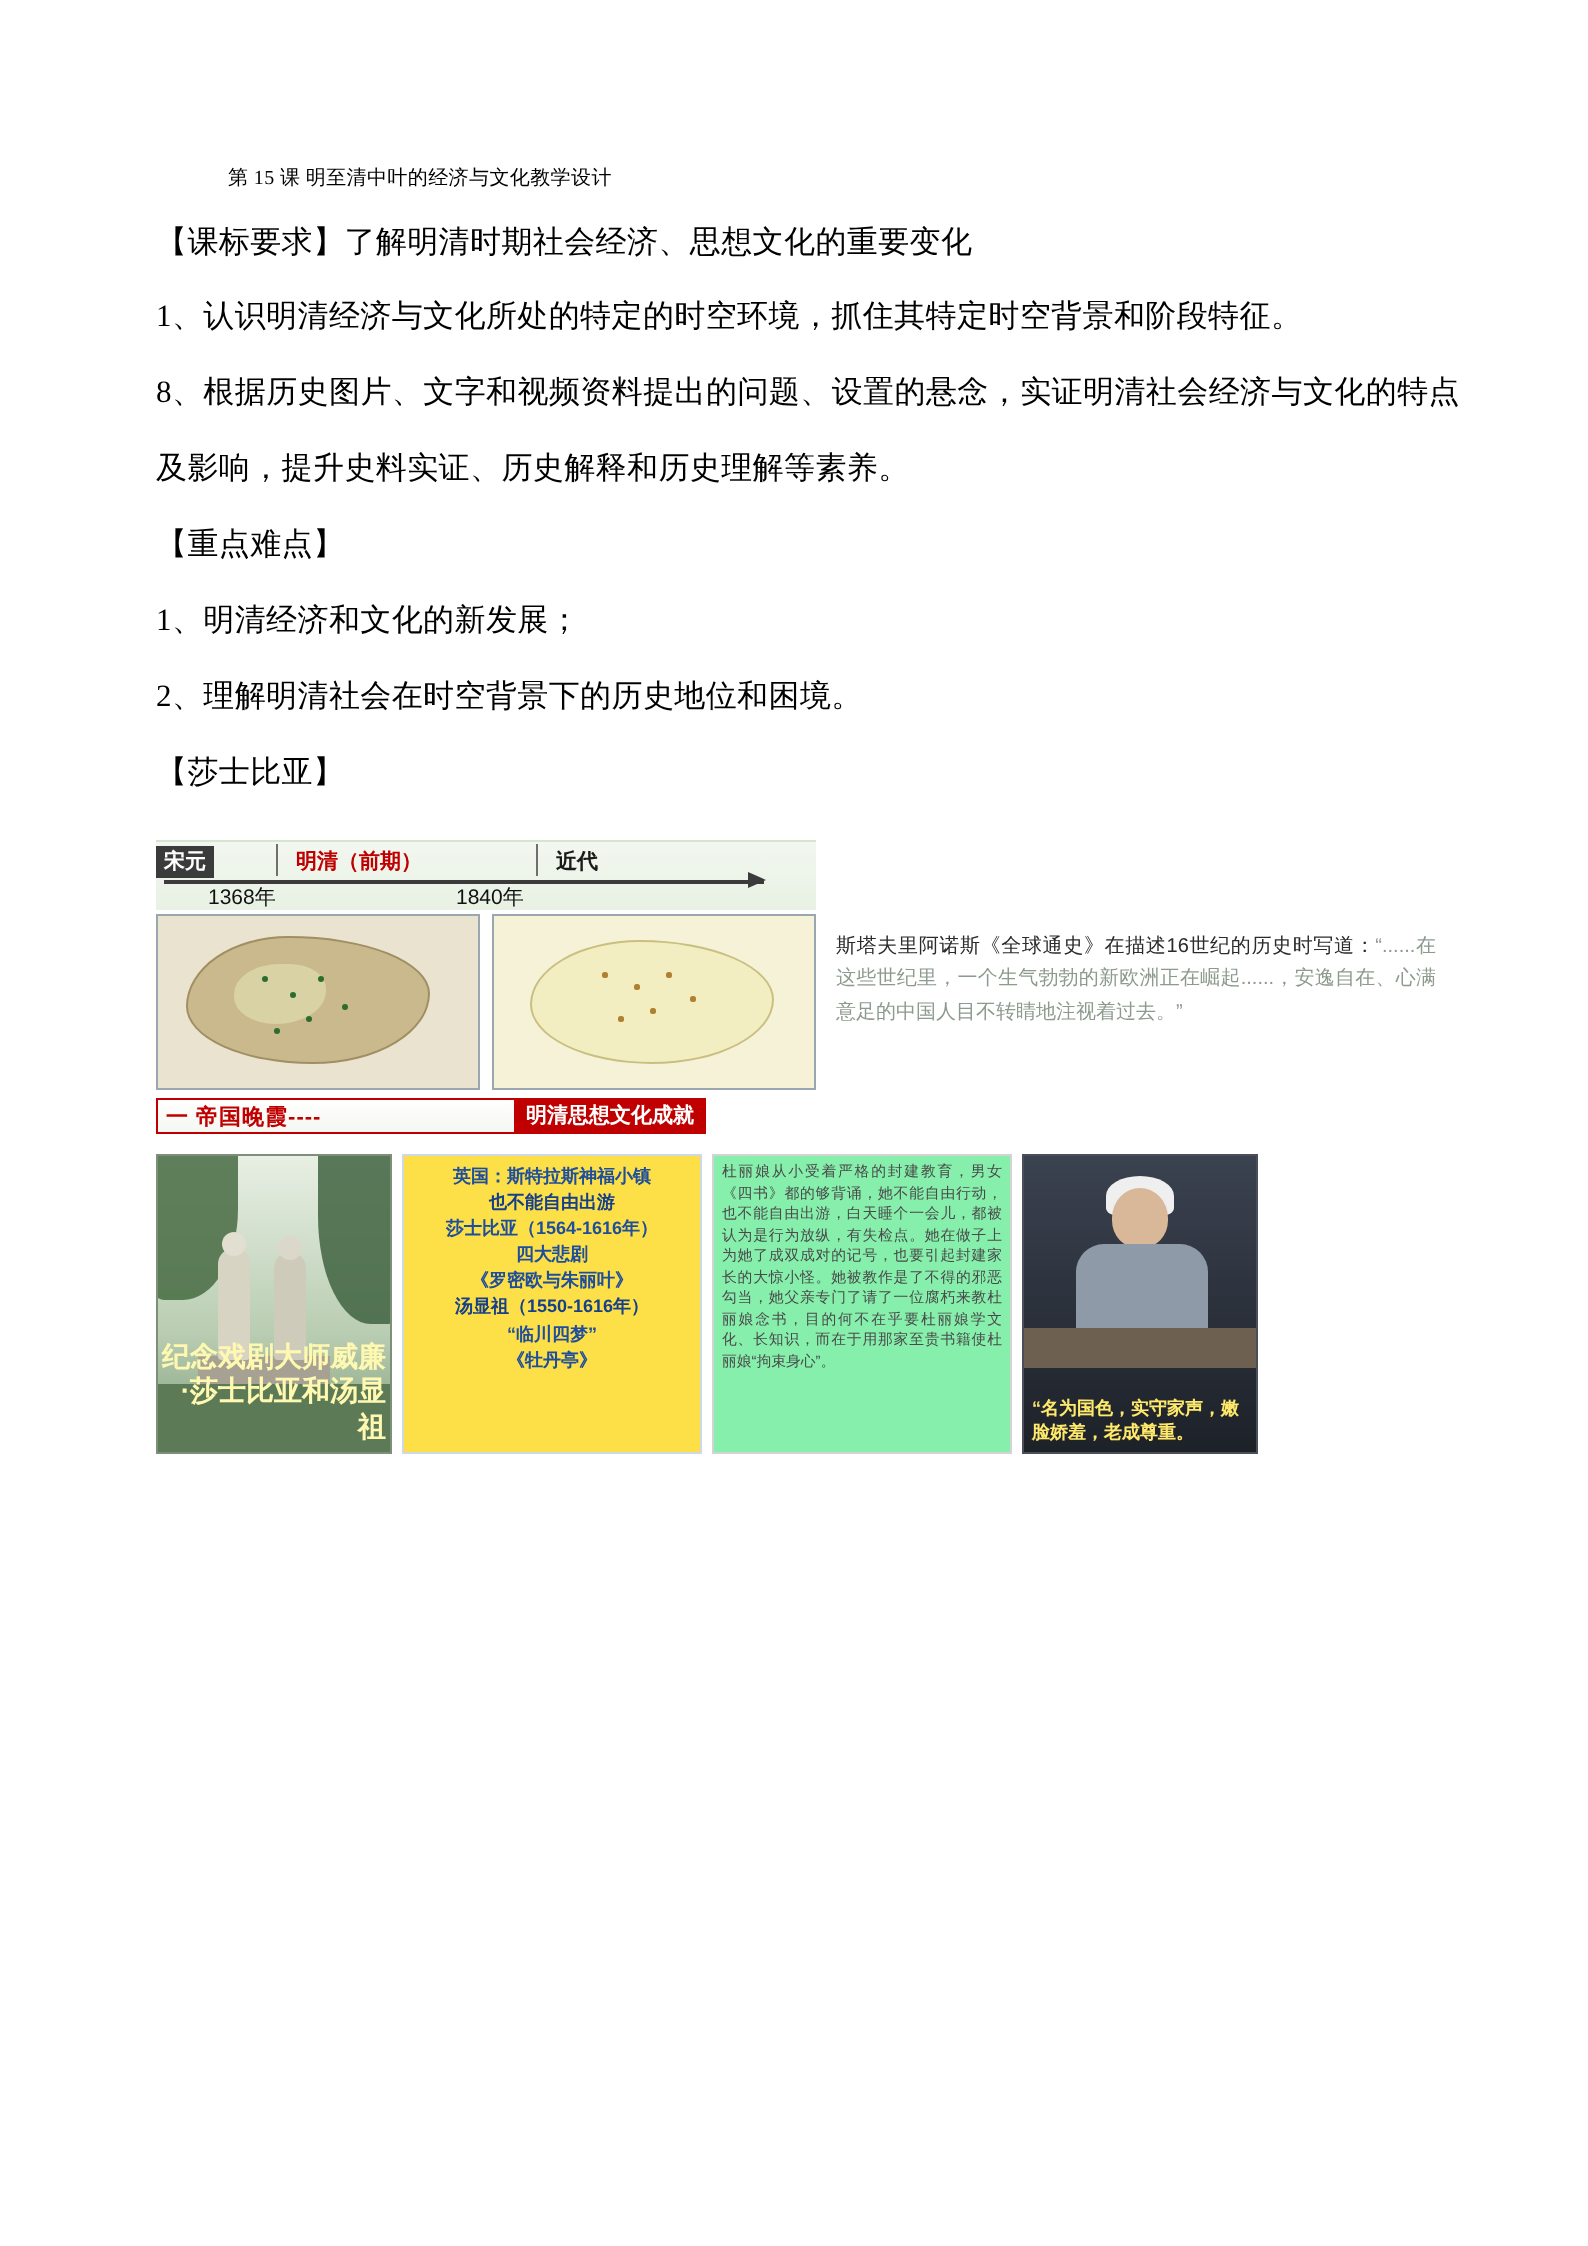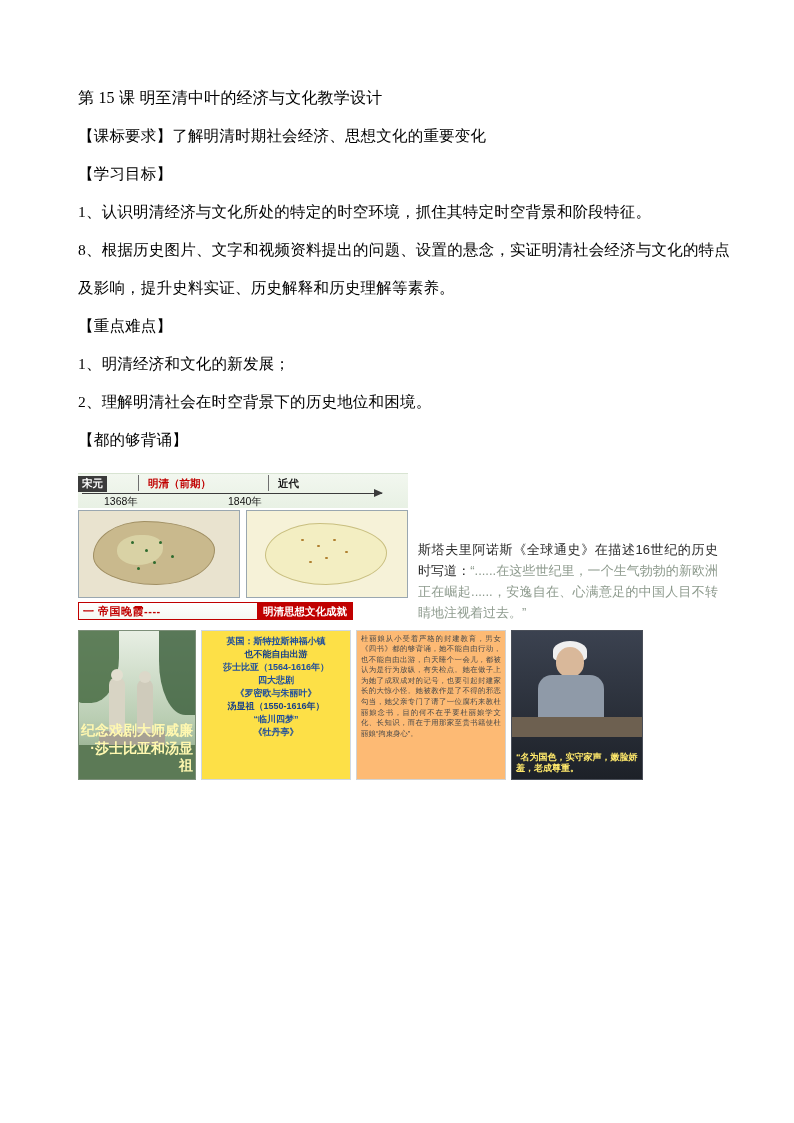--- a/index.html
+++ b/index.html
@@ -22,21 +22,22 @@
     padding: 78px 64px 0 78px;
   }
   .doc-line {
     font-size: 15.5px;
     line-height: 2.45;
     letter-spacing: 0.2px;
     white-space: pre-wrap;
     text-align: justify;
   }
   .doc-line.title {
-    font-size: 16px;
+    font-size: 10px;
+    margin-left: 36px;
   }
   .figure-block {
     margin-top: 14px;
     position: relative;
     width: 650px;
   }
   
   .timeline {
     position: relative;
     width: 330px;
@@ -147,25 +148,24 @@
     background: #b08030;
     border-radius: 50%;
   }
   
   .quote-block {
     position: absolute;
     left: 340px;
     top: 46px;
     width: 300px;
     font-family: "Liberation Sans", sans-serif;
-    font-size: 13px;
+    font-size: 10px;
     line-height: 1.62;
     color: #3f3f3f;
     text-align: justify;
-    margin-top: 20px;
   }
   .quote-block .q-lead { color: #2b2b2b; }
   .quote-block .q-fade { color: #8d9a8d; }
   
   .panels-row {
     display: flex;
     gap: 5px;
     margin-top: 10px;
     width: 650px;
   }
@@ -214,34 +214,34 @@
     line-height: 1.45;
     color: #1f4e9c;
     font-weight: bold;
     text-align: center;
   }
   .p-blue .ln.dark { color: #17408a; }
   
   .p-text {
     width: 150px;
     height: 150px;
-    background: #fdba74;
+    background: #86efac;
     border: 1px solid #d3d3d3;
     padding: 3px 4px;
   }
   .p-text .body {
     font-family: "Liberation Sans", sans-serif;
     font-size: 7.4px;
     line-height: 1.42;
     color: #4a4a4a;
     text-align: justify;
   }
   
   .p-portrait {
-    width: 132px;
+    width: 118px;
     height: 150px;
     background: #2b2f39;
     border: 1px solid #4a4f59;
   }
   .p-portrait .bg { position:absolute; inset:0; background: linear-gradient(180deg,#3b4250,#1d2128); }
   .p-portrait .head { position:absolute; left:44px; top:16px; width:28px; height:30px; background:#d9b89a; border-radius:50% 50% 46% 46%; }
   .p-portrait .hair { position:absolute; left:41px; top:10px; width:34px; height:20px; background:#efefef; border-radius:50% 50% 20% 20%; }
   .p-portrait .body2 { position:absolute; left:26px; top:44px; width:66px; height:46px; background:#8f9aa8; border-radius:14px 14px 0 0; }
   .p-portrait .desk { position:absolute; left:0; bottom:42px; width:100%; height:20px; background:#6d6050; }
   .p-portrait .cap {
@@ -290,27 +290,26 @@
     font-weight: bold;
   }
 </style>
 </head>
 <body>
 
 <div class="page">
 
   <div class="doc-line title">第 15 课 明至清中叶的经济与文化教学设计</div>
   <div class="doc-line">【课标要求】了解明清时期社会经济、思想文化的重要变化</div>
-  <div class="doc-line">【学习目标】</div>
   <div class="doc-line">1、认识明清经济与文化所处的特定的时空环境，抓住其特定时空背景和阶段特征。</div>
   <div class="doc-line">8、根据历史图片、文字和视频资料提出的问题、设置的悬念，实证明清社会经济与文化的特点及影响，提升史料实证、历史解释和历史理解等素养。</div>
   <div class="doc-line">【重点难点】</div>
   <div class="doc-line">1、明清经济和文化的新发展；</div>
   <div class="doc-line">2、理解明清社会在时空背景下的历史地位和困境。</div>
-  <div class="doc-line">【都的够背诵】</div>
+  <div class="doc-line">【莎士比亚】</div>
 
   <div class="figure-block">
 
     <div class="timeline">
       <div class="tl-box tl-songyuan">宋元</div>
       <div class="tl-box tl-mingqing">明清（前期）</div>
       <div class="tl-box tl-jindai">近代</div>
       <div class="tl-sep" style="left:60px;"></div>
       <div class="tl-sep" style="left:190px;"></div>
       <div class="tl-arrow"></div>

